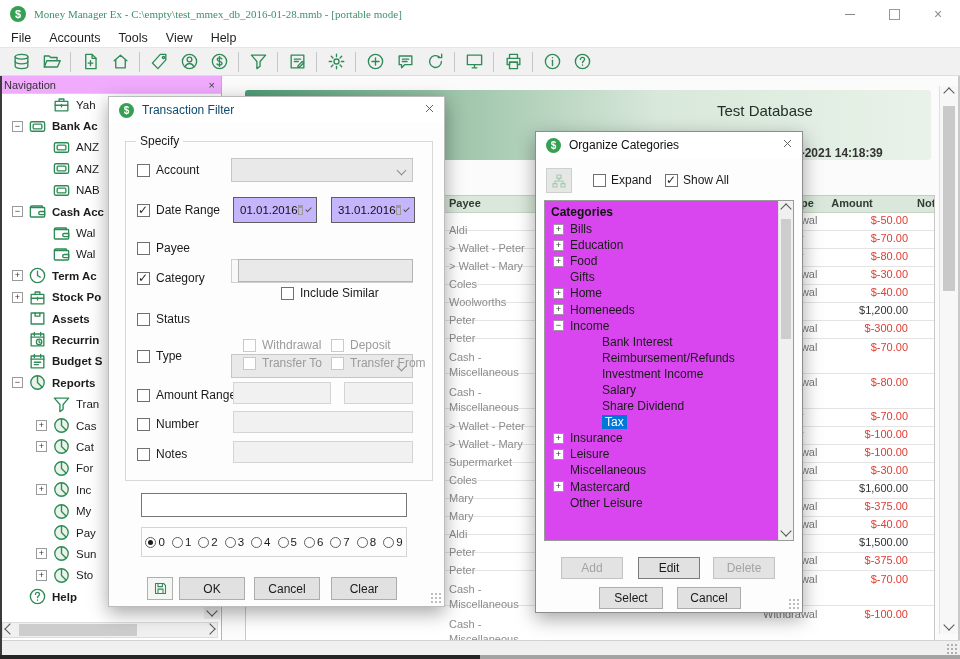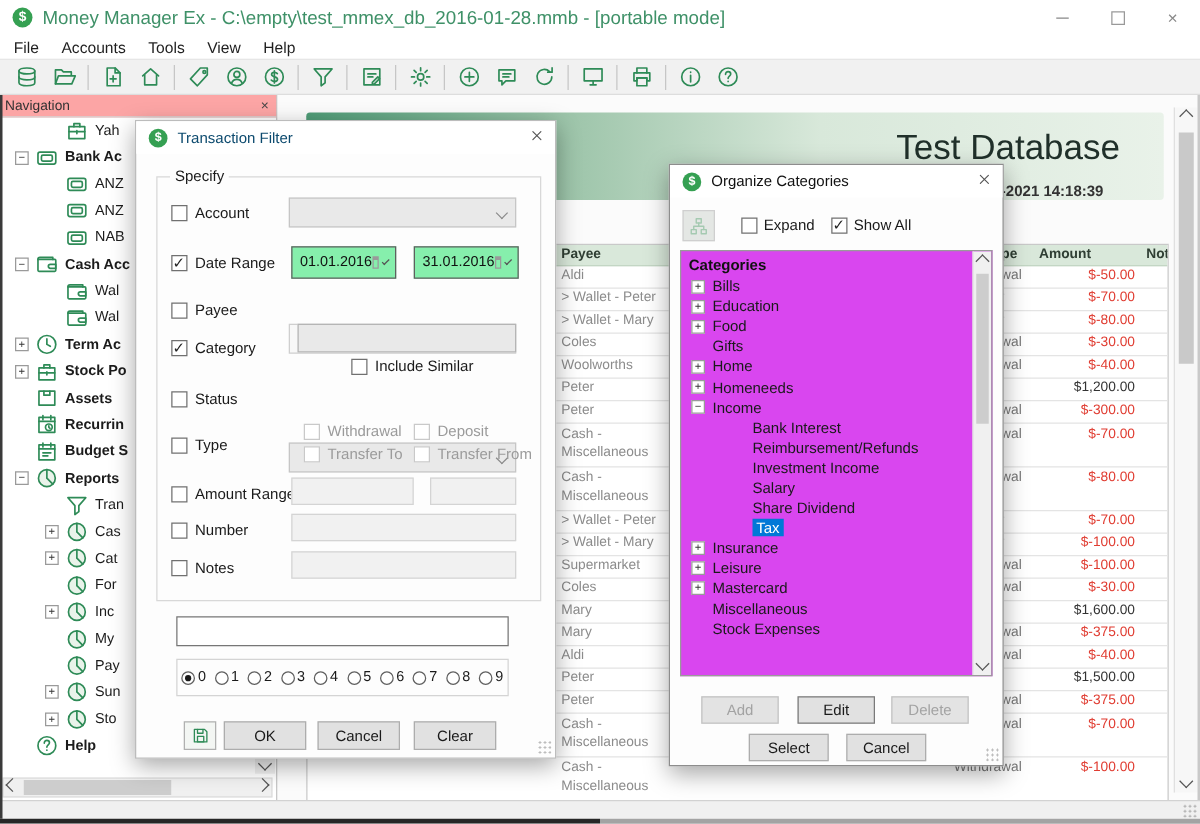--- a/index.html
+++ b/index.html
@@ -8,42 +8,42 @@
   .abs{position:absolute;}
   .icon svg{display:block;width:100%;height:100%;}
   .icon{display:inline-block;color:#2e8b57;}
   .icon.pale{color:#a5cab1;}
   .icon.dark{color:#555;}
 
   
   #titlebar{left:0;top:0;width:960px;height:28px;background:#fff;display:flex;align-items:center;}
   #app-logo{width:16px;height:16px;border-radius:50%;background:#35a052;color:#fff;font-size:11px;font-weight:bold;
     text-align:center;line-height:16px;margin:0 8px 0 10px;}
-  #title-text{color:#3f9168;font-size:15px;}
+  #title-text{color:#3f9168;font-size:11px;font-family:Liberation Serif, serif;}
   #win-controls{margin-left:auto;display:flex;height:28px;}
   .wbtn{width:44px;height:28px;display:flex;align-items:center;justify-content:center;color:#888;}
   .wbtn .bar{width:10px;height:0;border-top:1px solid #888;}
   .wbtn .box{width:9px;height:9px;border:1px solid #999;}
   .wbtn .x{font-size:14px;color:#8a8a8a;line-height:1;}
 
   
   #menubar{left:0;top:28px;width:960px;height:19px;background:#fff;display:flex;align-items:center;padding-left:2px;}
   .menu-item{padding:0 9px;color:#1f1f1f;font-size:12.5px;}
 
   
   #toolbar{left:0;top:47px;width:960px;height:29px;background:#f1f1f1;border-top:1px solid #e6e6e6;
     border-bottom:1px solid #dddddd;display:flex;align-items:center;padding-left:6px;box-sizing:border-box;}
   .tb{display:flex;align-items:center;justify-content:center;}
   .tb.icn{width:30px;height:26px;}
   .tb.icn .tbi{width:19px;height:19px;}
   .tb.sep{width:1px;height:20px;background:#c6c6c6;margin:0 4px;}
 
   
   #nav{left:0;top:76px;width:222px;height:564px;background:#fff;border-right:1px solid #b5b5b5;box-sizing:border-box;}
-  #nav-header{position:absolute;left:0;top:0;width:221px;height:17px;background:#fca5a5;border-bottom:1px solid #d5d5d5;
+  #nav-header{position:absolute;left:0;top:0;width:221px;height:17px;background:#f0abfc;border-bottom:1px solid #d5d5d5;
     display:flex;align-items:center;font-size:11px;color:#333;}
   #nav-header span.t{padding-left:4px;}
   #nav-close{margin-left:auto;padding-right:6px;color:#444;font-size:11px;}
   #nav-tree{position:absolute;left:0;top:18px;width:221px;}
   .nav-item{display:flex;align-items:center;gap:5px;height:21.4px;white-space:nowrap;overflow:hidden;}
   .nav-item.lv1{padding-left:12px;}
   .nav-item.lv2{padding-left:36px;}
   .nav-item .nav-ic{width:19px;height:19px;flex:none;}
   .nav-label{font-size:11.5px;color:#1c1c1c;}
   .nav-label.bold{font-weight:bold;}
@@ -55,36 +55,36 @@
   #nav-vdown{left:204px;top:527px;width:16px;height:16px;background:#f0f0f0;display:flex;align-items:center;justify-content:center;}
   #nav-hscroll{left:2px;top:546px;width:216px;height:16px;background:#f0f0f0;border:1px solid #dcdcdc;display:flex;align-items:center;box-sizing:border-box;}
   .sarrow{width:14px;text-align:center;color:#555;font-size:10px;line-height:14px;}
   #nav-hthumb{width:118px;height:12px;background:#cdcdcd;margin-left:2px;}
   #nav-hspacer{flex:1;}
 
   
   #main{left:222px;top:76px;width:738px;height:564px;background:#fbfbfb;}
   #home-panel{position:absolute;left:23px;top:14px;width:686px;height:70px;border-radius:3px;
     background:linear-gradient(90deg,#4f9c77 0%,#9cc4a9 30%,#d8e8da 60%,#e9f2e9 100%);}
-  #home-title{position:absolute;left:472px;top:12px;font-size:28px;color:#20302a;}
+  #home-title{position:absolute;left:472px;top:12px;font-size:15px;color:#20302a;}
   #home-timestamp{position:absolute;left:525px;top:56px;font-size:12px;font-weight:bold;color:#333;}
 
   #table-panel{position:absolute;left:23px;top:119px;width:690px;height:446px;background:#fff;
     border:1px solid #c9c9c9;box-sizing:border-box;overflow:hidden;}
   #thead{position:relative;height:16px;background:#d9e8da;border-bottom:1px solid #c3d6c4;font-weight:bold;font-size:11px;color:#2f3e33;}
   .hcell{position:absolute;top:1px;}
   #h-payee{left:203px;}
   #h-type{left:543px;}
   #h-amount{left:552px;width:108px;text-align:center;}
   #h-notes{left:671px;}
   .trow{position:relative;height:17px;border-bottom:1px solid #e4e4e4;font-size:11px;}
   .trow.tall{height:34px;}
   .cell{position:absolute;top:1px;white-space:nowrap;overflow:hidden;}
   .trow.tall .cell{white-space:normal;line-height:15px;}
-  .c-payee{left:203px;width:92px;color:#8c8c8c;}
+  .c-payee{left:203px;width:92px;color:#8c8c8c;margin-top:10px;}
   .c-type{left:517px;width:95px;color:#787878;}
   .c-amount{left:552px;width:110px;text-align:right;}
   .c-amount.neg{color:#e03c31;}
   .c-amount.pos{color:#333;}
 
   
   #vscroll{position:absolute;left:717px;top:10px;width:19px;height:548px;background:#f7f7f7;border-left:1px solid #e0e0e0;box-sizing:border-box;}
   .chev{width:7px;height:7px;border-right:1.6px solid #555;border-bottom:1.6px solid #555;display:inline-block;}
   .chev.up{transform:rotate(-135deg);}
   .chev.down{transform:rotate(45deg);}
@@ -126,21 +126,21 @@
   .mn::first-letter{text-decoration:underline;}
   .dgrip{position:absolute;right:3px;bottom:3px;width:11px;height:11px;
     background-image:radial-gradient(#bdbdbd 1px,transparent 1px);background-size:4px 4px;}
 
   
   #filter-dialog{left:108px;top:96px;width:337px;height:511px;border:1px solid #bcbcbc;box-sizing:border-box;}
   #filter-dialog .dlg-title{color:#0c4a6e;}
   #spec-group{position:absolute;left:16px;top:44px;width:306px;height:338px;border:1px solid #d8d8d8;}
   #spec-label{position:absolute;left:10px;top:-8px;background:#fdfdfd;padding:0 4px;font-size:12px;color:#1a1a1a;}
   .frow-cb{position:absolute;display:flex;align-items:center;gap:6px;}
-  .datebox{position:absolute;background:#86efac;border:1px solid #5f5f5f;box-sizing:border-box;display:flex;align-items:center;font-size:11.5px;color:#111;}
+  .datebox{position:absolute;background:#c4b5fd;border:1px solid #5f5f5f;box-sizing:border-box;display:flex;align-items:center;font-size:11.5px;color:#111;}
   .datebox .dv{padding-left:6px;}
   .datebox .cal{margin-left:auto;width:10px;height:10px;border:1px solid #9a9a9a;border-top:3px solid #9a9a9a;box-sizing:border-box;}
   .datebox .dchev{width:5px;height:5px;border-right:1.4px solid #555;border-bottom:1.4px solid #555;transform:rotate(45deg);margin:0 6px 2px 4px;}
   #radio-box{position:absolute;left:32px;top:430px;width:266px;height:30px;border:1px solid #d4d4d4;box-sizing:border-box;
     display:flex;align-items:center;justify-content:center;gap:7px;}
   .radio-item{display:flex;align-items:center;gap:2px;font-size:11.5px;color:#1a1a1a;}
   .radio{width:11px;height:11px;border:1px solid #5f5f5f;border-radius:50%;position:relative;box-sizing:border-box;background:#fff;}
   .radio.sel::after{content:"";position:absolute;left:2px;top:2px;width:5px;height:5px;border-radius:50%;background:#1a1a1a;}
   #f-white-input{position:absolute;left:32px;top:396px;width:266px;height:24px;background:#fff;border:1px solid #767676;box-sizing:border-box;}
   #f-save{position:absolute;left:38px;top:480px;width:26px;height:23px;background:#f3f6f3;border:1px solid #b0b0b0;box-sizing:border-box;
@@ -1023,30 +1023,30 @@
             </div>
             <div class="cat-item lv1">
               <span class="exp exp-plus"></span>
               <span class="cat-label">Insurance</span>
             </div>
             <div class="cat-item lv1">
               <span class="exp exp-plus"></span>
               <span class="cat-label">Leisure</span>
             </div>
             <div class="cat-item lv1">
+              <span class="exp exp-none"></span>
+              <span class="cat-label">Miscellaneous</span>
+            </div>
+            <div class="cat-item lv1">
               <span class="exp exp-plus"></span>
               <span class="cat-label">Mastercard</span>
             </div>
             <div class="cat-item lv1">
               <span class="exp exp-none"></span>
-              <span class="cat-label">Miscellaneous</span>
-            </div>
-            <div class="cat-item lv1">
-              <span class="exp exp-none"></span>
-              <span class="cat-label">Stock Expenses</span>
+              <span class="cat-label">Other Leisure</span>
             </div>
           </div>
       </div>
       <div id="cat-scroll">
         <span id="cs-up" class="chev up"></span>
         <span id="cs-thumb"></span>
         <span id="cs-down" class="chev down"></span>
       </div>
     </div>
 

